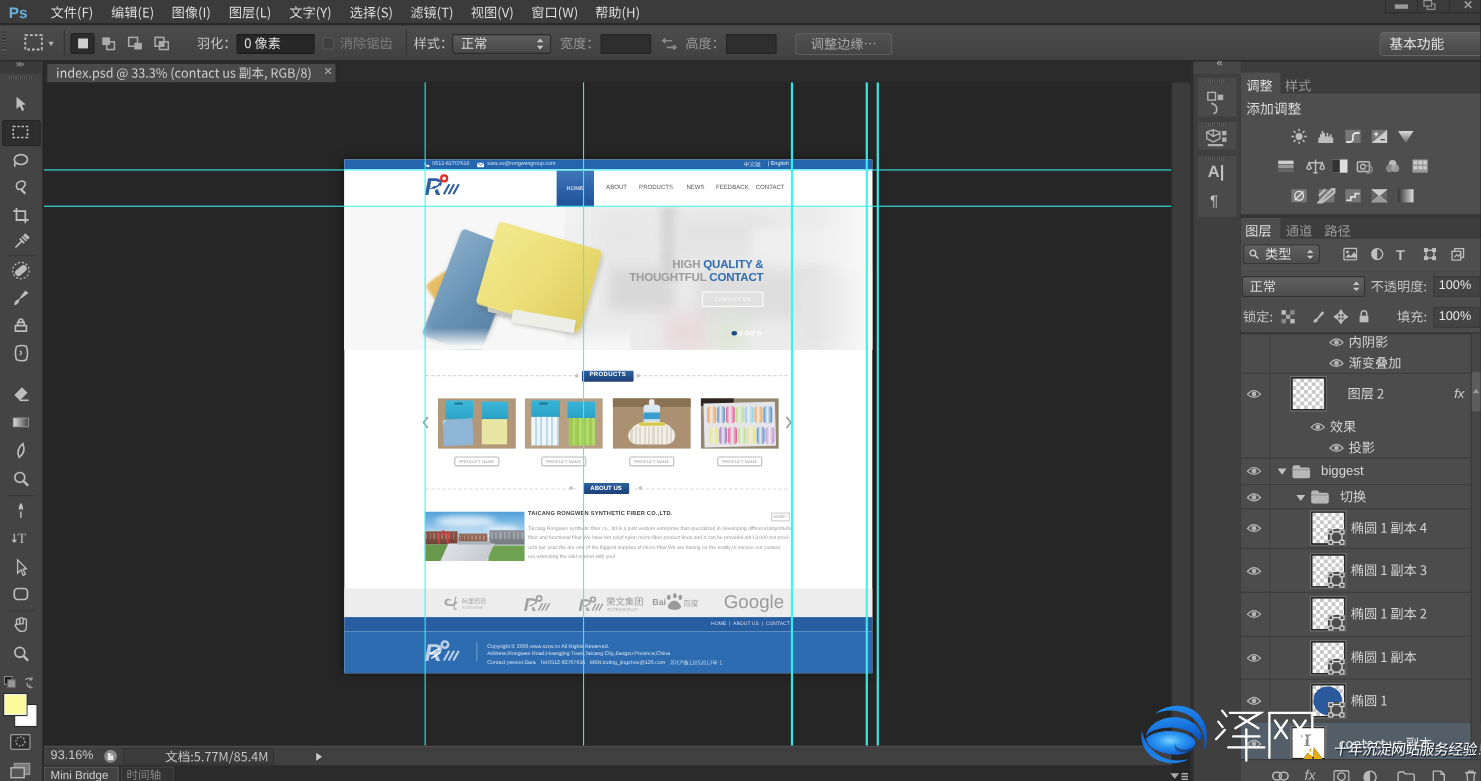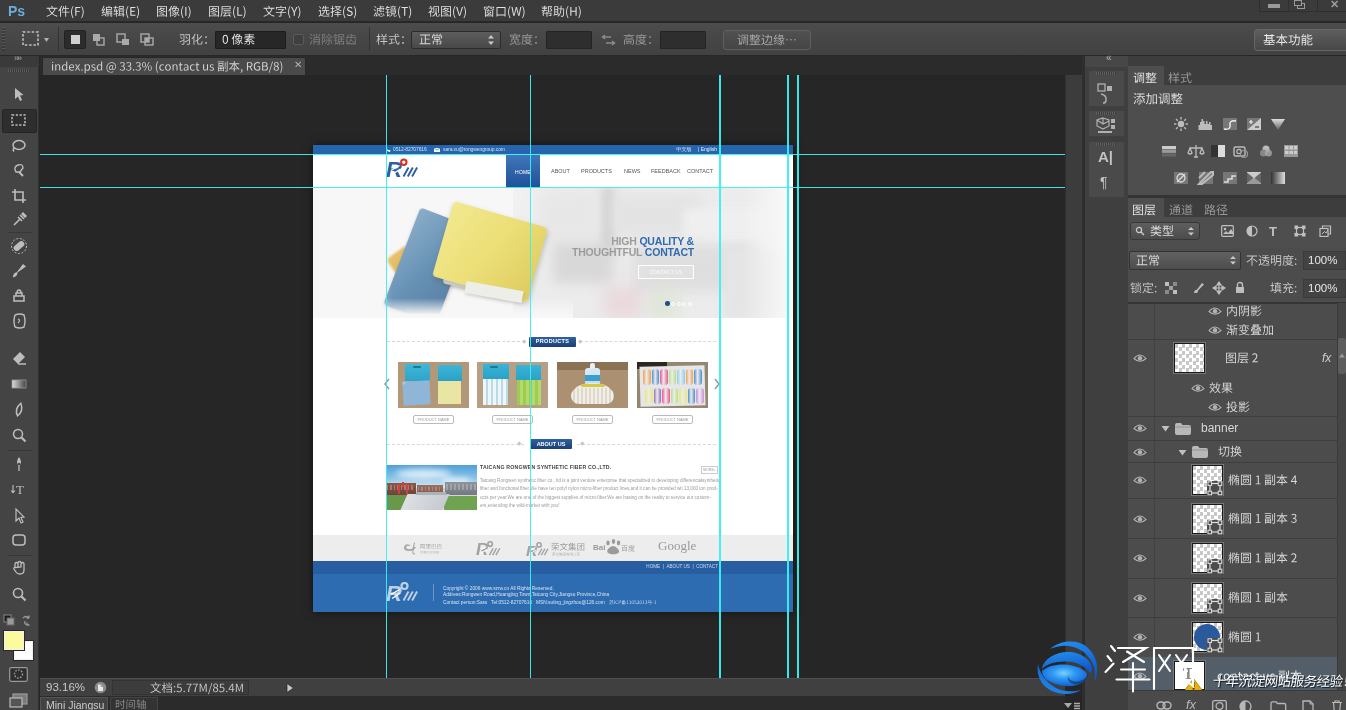--- a/index.html
+++ b/index.html
@@ -360,21 +360,21 @@
           <use href="#r0" transform="translate(4.5,14.5) scale(0.00350)"></use>
           <use href="#r135" transform="translate(8.0,14.5) scale(0.00350)"></use>
           <use href="#r136" transform="translate(11.5,14.5) scale(0.00350)"></use>
           <use href="#r137" transform="translate(15.0,14.5) scale(0.00350)"></use>
           <use href="#r138" transform="translate(18.5,14.5) scale(0.00350)"></use>
           <use href="#r139" transform="translate(22.0,14.5) scale(0.00350)"></use>
           <use href="#r140" transform="translate(25.5,14.5) scale(0.00350)"></use>
         </g>
       </svg>
       <div class="a" style="left:280px;top:8px;font-size:8px;font-weight:bold;color:#9a9a9a">Bai</div>
-      <div class="a" style="left:345px;top:3px;font-family:Liberation Serif, serif;font-size:13px;color:#9a9a9a">Google</div>
+      <div class="a" style="left:345px;top:3px;font-family:Liberation Sans, sans-serif;font-size:17px;color:#9a9a9a">Google</div>
       <svg class="a" style="left:292px;top:3px" width="30" height="20" viewBox="0 0 30 20">
         <g fill="#9a9a9a">
           <ellipse cx="3" cy="5" rx="1.7" ry="2.4"></ellipse>
           <ellipse cx="8.5" cy="3.5" rx="1.7" ry="2.4"></ellipse>
           <ellipse cx="13.5" cy="5" rx="1.7" ry="2.4"></ellipse>
           <path d="M3 11 q5-6 10 0 q3 4 -2 5 q-3 0.5 -5.5 0 q-5-1 -2.5-5z"></path>
         </g>
         <g fill="#9a9a9a">
           <use href="#r147" transform="translate(16,13) scale(0.00700)"></use>
           <use href="#r44" transform="translate(23.0,13) scale(0.00700)"></use>
@@ -625,21 +625,21 @@
     <path d="M1 5.5 Q7 -1.5 13 5.5 Q7 11 1 5.5z" fill="none" stroke="#c4c4c4" stroke-width="1.1"></path>
     <circle cx="7" cy="5.2" r="2.2" fill="#c4c4c4"></circle>
   </svg>
 <svg class="a" style="left:1161px;top:425px" width="9" height="7" viewBox="0 0 9 7">
     <path d="M0.5 1 h8 L4.5 6.5z" fill="#c0c0c0"></path>
   </svg>
 <svg class="a" style="left:1174px;top:421.5px" width="18" height="13" viewBox="0 0 18 13">
     <path d="M1 3 q0-2 2-2 h4 l1.5 2 H15 q2 0 2 2 v6 q0 2 -2 2 H3 q-2 0 -2-2z" fill="#b8b8b8"></path>
     <path d="M1 5 h16" stroke="#8a8a8a" stroke-width="0.8"></path>
   </svg>
-<div class="a" style="left:1201px;top:421px;font-size:12px;color:#d8d8d8">banner</div>
+<div class="a" style="left:1201px;top:421px;font-size:12px;color:#d8d8d8">biggest</div>
 <div class="a" style="left:1128px;top:439.5px;width:218px;height:1px;background:#3e3e3e"></div>
 <svg class="a" style="left:1133px;top:446.5px" width="14" height="10" viewBox="0 0 14 10" opacity="0.85">
     <path d="M1 5.5 Q7 -1.5 13 5.5 Q7 11 1 5.5z" fill="none" stroke="#c4c4c4" stroke-width="1.1"></path>
     <circle cx="7" cy="5.2" r="2.2" fill="#c4c4c4"></circle>
   </svg>
 <svg class="a" style="left:1178px;top:448.5px" width="9" height="7" viewBox="0 0 9 7">
     <path d="M0.5 1 h8 L4.5 6.5z" fill="#c0c0c0"></path>
   </svg>
 <svg class="a" style="left:1191px;top:445.0px" width="18" height="13" viewBox="0 0 18 13">
     <path d="M1 3 q0-2 2-2 h4 l1.5 2 H15 q2 0 2 2 v6 q0 2 -2 2 H3 q-2 0 -2-2z" fill="#b8b8b8"></path>
@@ -776,21 +776,21 @@
     <circle cx="6.5" cy="6.5" r="5.8" fill="#8a8a8a"></circle>
     <path d="M4 3.5 h3 l2 2 v4.5 h-5z" fill="#e8e8e8"></path>
     <path d="M7 3.5 v2 h2" fill="none" stroke="#8a8a8a" stroke-width="0.8"></path>
   </svg>
 <div class="a" style="left:112px;top:680px;width:137px;height:15px;border:1px solid #333;background:#3c3c3c"></div>
 <svg class="a" style="left:286px;top:683px" width="8" height="10" viewBox="0 0 8 10">
     <path d="M1 0.5 L7.5 5 1 9.5z" fill="#c8c8c8" stroke="#222" stroke-width="0.7"></path>
   </svg>
 <div class="a" style="left:40px;top:696px;width:1025px;height:14px;background:#2b2b2b"></div>
 <div class="a" style="left:40px;top:697px;width:68px;height:13px;background:#424242;border:1px solid #555;border-bottom:none"></div>
-<div class="a" style="left:46px;top:699px;font-size:10.5px;color:#cccccc">Mini Jiangsu</div>
+<div class="a" style="left:46px;top:699px;font-size:10.5px;color:#cccccc">Mini Bridge</div>
 <div class="a" style="left:110px;top:697px;width:48px;height:13px;background:#333;border:1px solid #444;border-bottom:none"></div>
 <svg class="a" style="left:1063px;top:702px" width="18" height="8" viewBox="0 0 18 8">
     <path d="M1 1 L5 6 9 1z" fill="#aaa"></path>
     <path d="M11 1.5 h6 M11 4 h6 M11 6.5 h6" stroke="#aaa" stroke-width="1.4"></path>
   </svg>
 <svg class="a" style="left:0;top:0;pointer-events:none" width="1346" height="710">
     <defs>
       <path id="r0" d="M423 -823C453 -774 485 -707 497 -666L580 -693C566 -734 531 -799 501 -847ZM50 -664V-590H206C265 -438 344 -307 447 -200C337 -108 202 -40 36 7C51 25 75 60 83 78C250 24 389 -48 502 -146C615 -46 751 28 915 73C928 52 950 20 967 4C807 -36 671 -107 560 -201C661 -304 738 -432 796 -590H954V-664ZM504 -253C410 -348 336 -462 284 -590H711C661 -455 592 -344 504 -253Z"></path>
       <path id="r1" d="M317 -341V-268H604V80H679V-268H953V-341H679V-562H909V-635H679V-828H604V-635H470C483 -680 494 -728 504 -775L432 -790C409 -659 367 -530 309 -447C327 -438 359 -420 373 -409C400 -451 425 -504 446 -562H604V-341ZM268 -836C214 -685 126 -535 32 -437C45 -420 67 -381 75 -363C107 -397 137 -437 167 -480V78H239V-597C277 -667 311 -741 339 -815Z"></path>
       <path id="r2" d="M239 196 295 171C209 29 168 -141 168 -311C168 -480 209 -649 295 -792L239 -818C147 -668 92 -507 92 -311C92 -114 147 47 239 196Z"></path>

